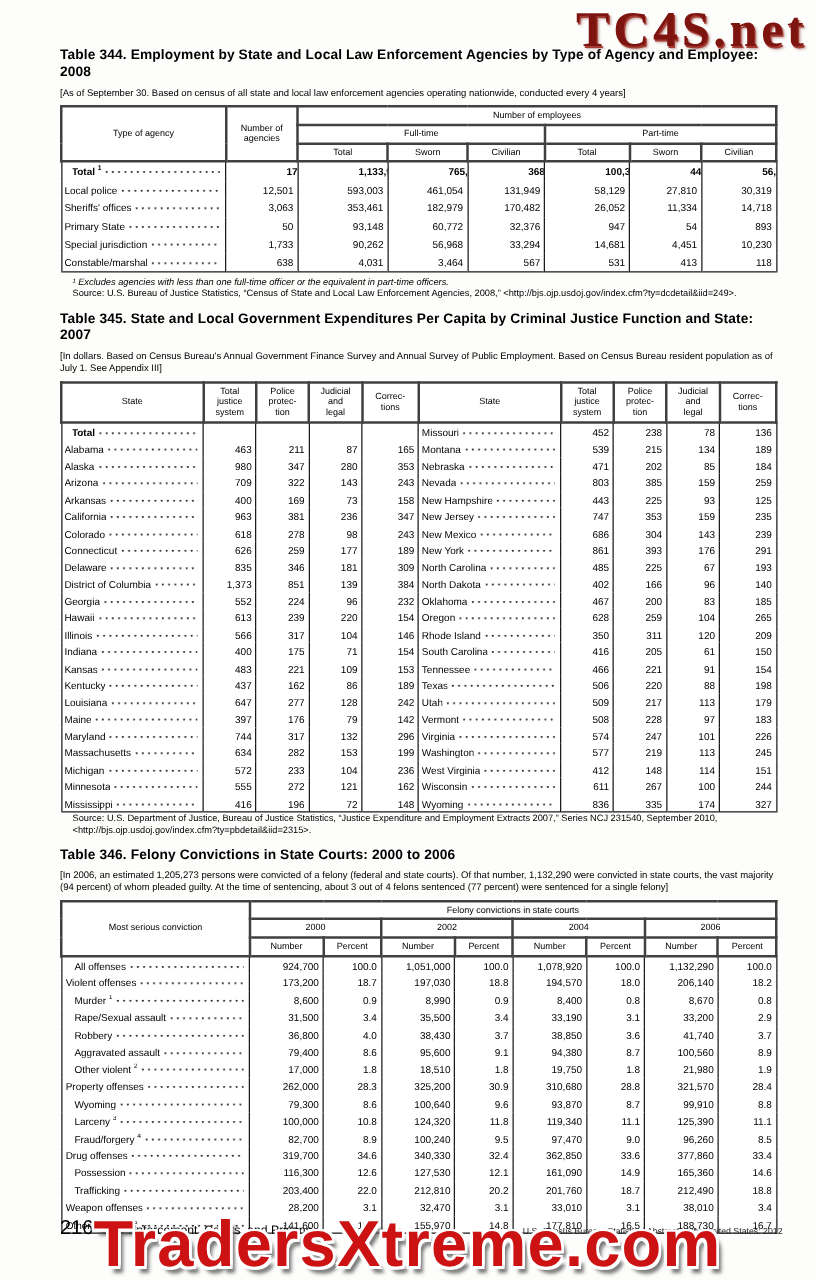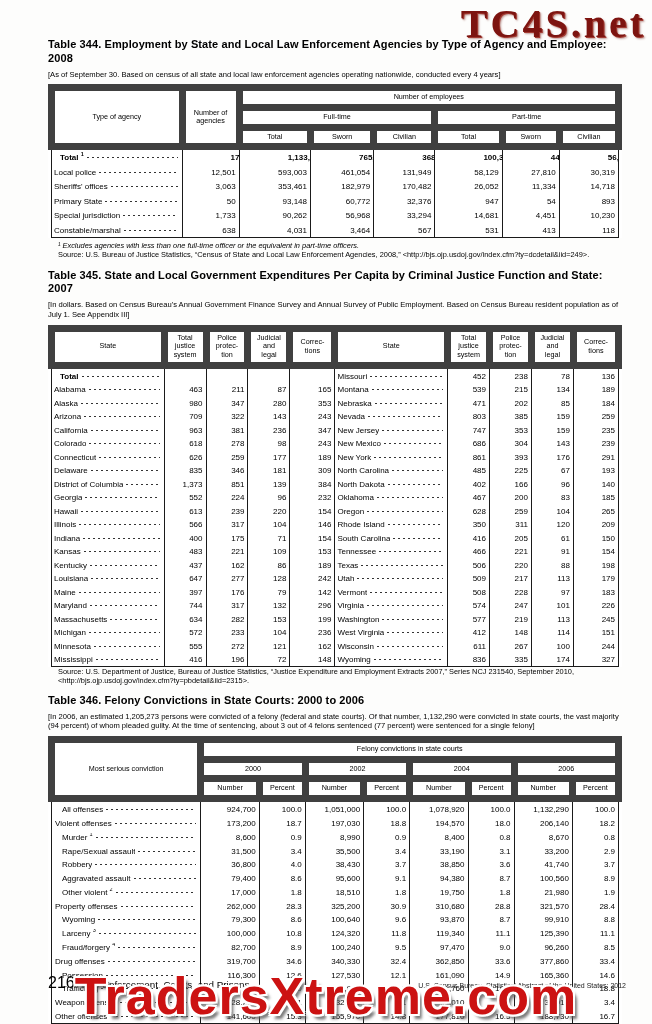--- a/index.html
+++ b/index.html
@@ -13,21 +13,21 @@
   
   .ttl { font-size:11px; font-weight:bold; line-height:1.25; margin-bottom:4px; letter-spacing:.1px; }
   .note { font-size:7.6px; line-height:1.28; margin-bottom:5px; }
   .fn   { font-size:7.4px; line-height:1.25; margin-top:3px; padding-left:10px;font-style:italic; }
   .src  { font-size:7.4px; line-height:1.25; padding-left:10px; text-indent:0; }
   .sec  { margin-bottom:9px; }
 
   
   table.t { width:100%; border-collapse:collapse; table-layout:fixed; border:1px solid #1a1a1a; background:#fff; }
   .t th { font-weight:normal; font-size:7.2px; line-height:1.2; text-align:center; vertical-align:middle;
-          padding:2px 1px; white-space:pre-line; border:7px solid #404040; }
+          padding:2px 1px; white-space:pre-line; border:2px solid #404040; }
   .t td { font-size:8px; line-height:10.5px; padding:0 3px 0 2px; vertical-align:bottom;
           border-left:1px solid #1a1a1a; border-right:1px solid #1a1a1a; overflow:hidden; white-space:nowrap; }
   .t td.num { text-align:right; font-variant-numeric:tabular-nums; }
   .t tr.bold td, .t td.bold { font-weight:bold;padding-left:48px; }
   .t344 td { line-height:12.5px; }
   .t346 td { line-height:10.8px; }
   .lw { display:flex; align-items:baseline; min-width:0; }
   .lt { white-space:nowrap; overflow:hidden; }
   .leader { flex:1 1 auto; min-width:4px; margin:0 1px 0 3px; height:10px;
             background-image:radial-gradient(circle at 1.2px 7.5px, #333 .7px, transparent .95px);
@@ -332,20 +332,42 @@
               <td class="lbl ">
                 <div class="lw">
                   <span class="lt">Nevada</span>
                   <span class="leader"></span>
                 </div>
               </td>
               <td class="num">803</td>
               <td class="num">385</td>
               <td class="num">159</td>
               <td class="num">259</td>
+            </tr>
+            <tr>
+              <td class="lbl ">
+                <div class="lw">
+                  <span class="lt">Arkansas</span>
+                  <span class="leader"></span>
+                </div>
+              </td>
+              <td class="num">400</td>
+              <td class="num">169</td>
+              <td class="num">73</td>
+              <td class="num">158</td>
+              <td class="lbl ">
+                <div class="lw">
+                  <span class="lt">New Hampshire</span>
+                  <span class="leader"></span>
+                </div>
+              </td>
+              <td class="num">443</td>
+              <td class="num">225</td>
+              <td class="num">93</td>
+              <td class="num">125</td>
             </tr>
             <tr>
               <td class="lbl ">
                 <div class="lw">
                   <span class="lt">California</span>
                   <span class="leader"></span>
                 </div>
               </td>
               <td class="num">963</td>
               <td class="num">381</td>

